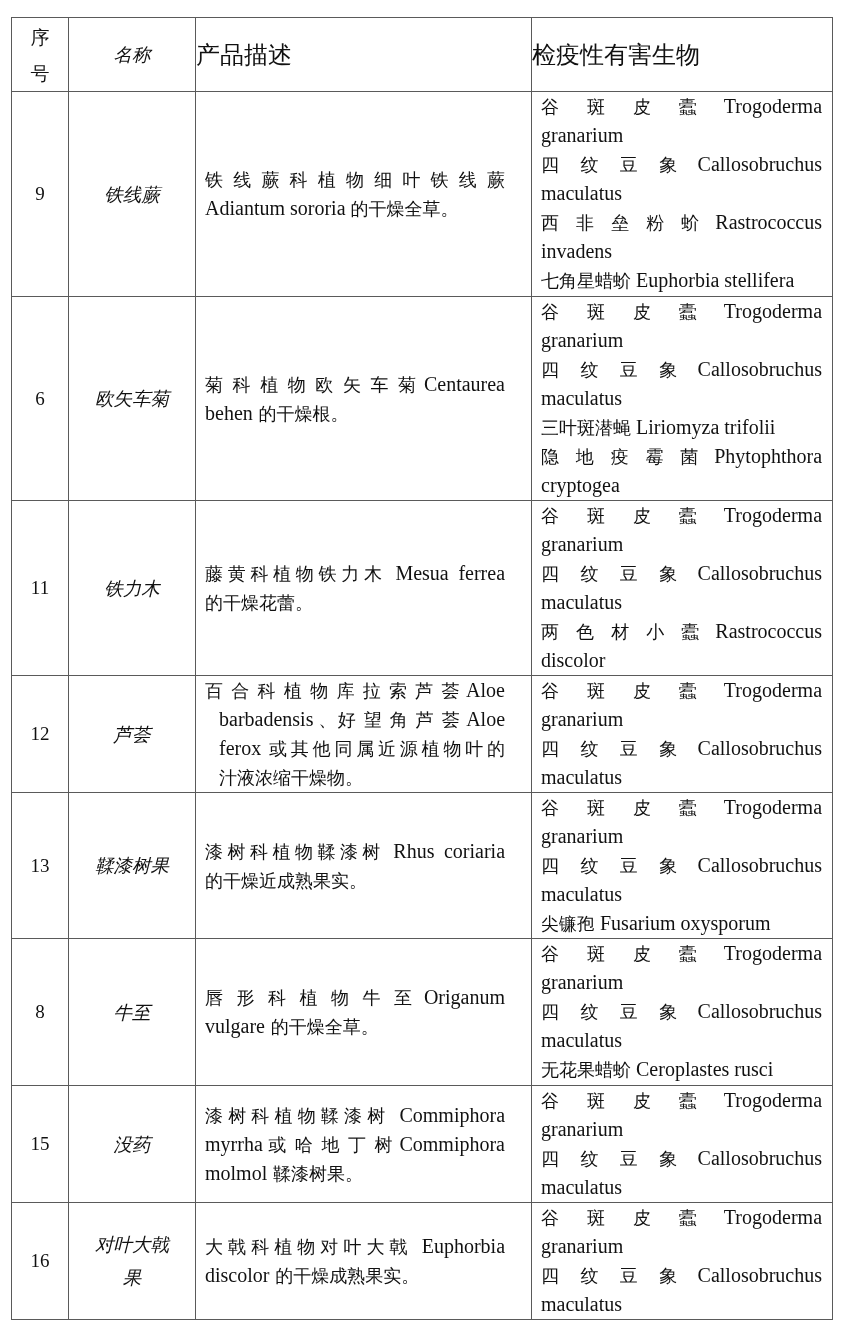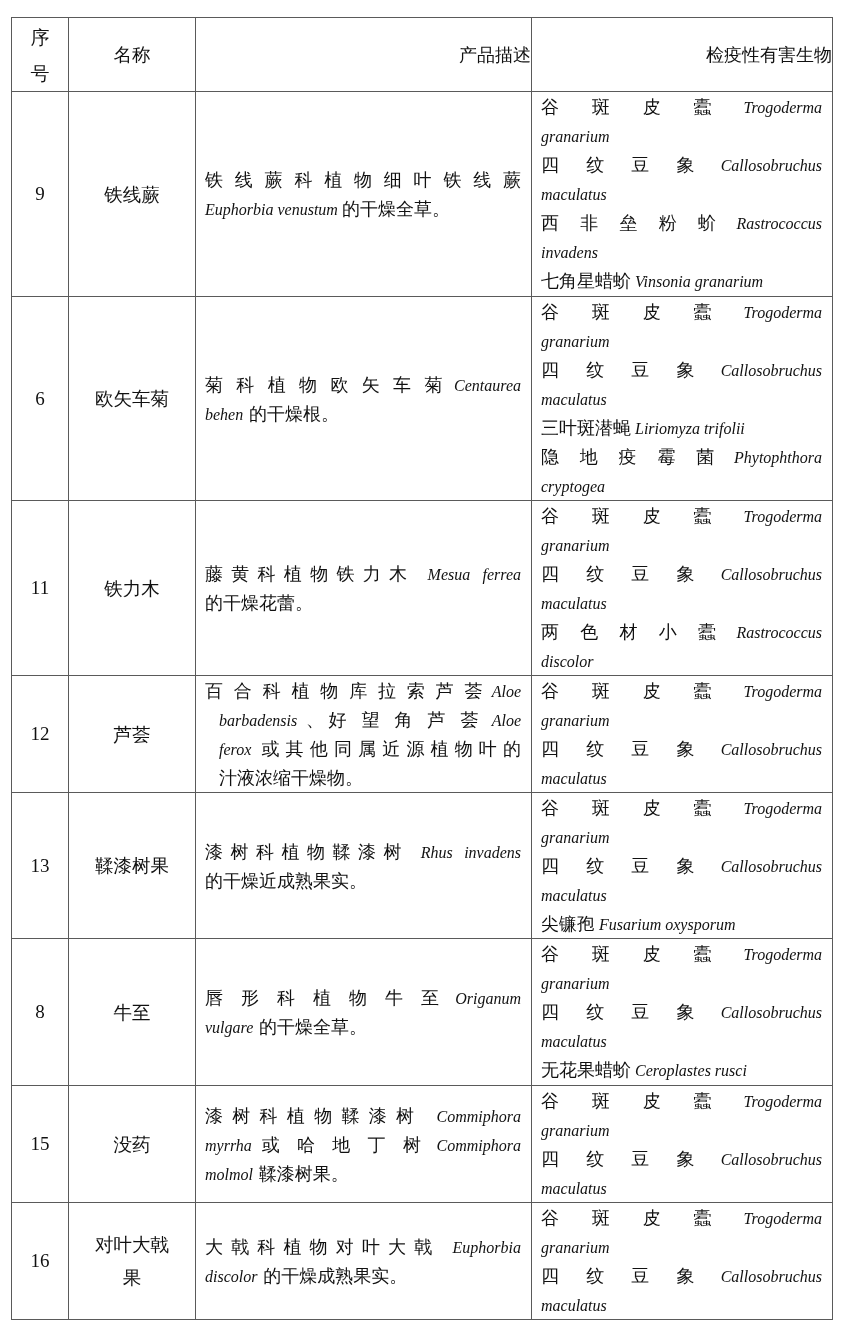--- a/index.html
+++ b/index.html
@@ -1,29 +1,29 @@
 <!DOCTYPE html>
 <html><head>
 <meta charset="utf-8">
 <style>
   html, body { margin: 0; padding: 0; background: #ffffff; }
   body { width: 851px; height: 1324px; position: relative; overflow: hidden;
          font-family: "Liberation Serif", "DejaVu Serif", serif; color: #111; }
   #tbl { position: absolute; left: 11px; top: 17px; width: 817px; }
   table { border-collapse: collapse; table-layout: fixed; width: 817px; }
   td, th { border: 1.5px solid #5a5a5a; padding: 0; vertical-align: middle; font-weight: normal; }
-  th { font-family: "DejaVu Sans", "Liberation Sans", sans-serif; font-size: 18px; text-align: right; color: #111; }
+  th { font-family: "DejaVu Sans", "Liberation Sans", sans-serif; font-size: 24px; text-align: left; color: #111; }
   .c-no { width: 56px; text-align: center; font-size: 19px; }
-  .c-name { width: 126px; text-align: center; font-family: "DejaVu Sans", sans-serif; font-size: 18.5px; line-height: 33px; }
-  .c-desc { width: 335px; padding: 0 10px 0 9px; }
+  .c-name { width: 126px; text-align: center; font-family: "DejaVu Sans", sans-serif; font-size: 18.5px; line-height: 33px; font-style: italic; }
+  .c-desc { width: 335px; padding: 0 26px 0 9px; }
   .c-pest { width: 300px; padding: 0 10px 0 9px; vertical-align: top; }
   .ln { display: block; height: 29px; line-height: 29px; font-size: 19px; white-space: nowrap; overflow: hidden; }
   .ln.j { text-align: justify; text-align-last: justify; white-space: normal; }
   .zh { font-family: "DejaVu Sans", sans-serif; font-size: 18px; }
-  .la { font-family: "Liberation Serif", serif; font-style: italic; font-size: 16px; }
+  .la { font-family: "Liberation Serif", serif; font-size: 20px; }
   .hdr-no { line-height: 36px; }
   .desc-ln { display: block; height: 29px; line-height: 29px; white-space: nowrap; }
   .desc-ln.j { text-align: justify; text-align-last: justify; white-space: normal; }
   .desc-ln.ind { padding-left: 14px; }
 </style>
 </head>
 <body>
 
 <div id="tbl">
   <table>
@@ -39,30 +39,30 @@
       </tr>
     </thead>
     <tbody id="tbody">
         <tr style="height: 205px;">
           <td class="c-no">9</td>
           <td class="c-name">
             <div>铁线蕨</div>
           </td>
           <td class="c-desc">
             <span class="desc-ln j"><span class="zh">铁 线 蕨 科 植 物 细 叶 铁 线 蕨</span></span>
-            <span class="desc-ln"><span class="la">Euphorbia venustum </span><span class="zh"> 的干燥全草。</span></span>
+            <span class="desc-ln"><span class="la">Adiantum sororia </span><span class="zh"> 的干燥全草。</span></span>
           </td>
           <td class="c-pest">
             <span class="ln j"><span class="zh">谷 斑 皮 蠹</span> <span class="la">Trogoderma</span></span>
             <span class="ln"><span class="la">granarium</span></span>
             <span class="ln j"><span class="zh">四 纹 豆 象</span> <span class="la">Callosobruchus</span></span>
             <span class="ln"><span class="la">maculatus</span></span>
             <span class="ln j"><span class="zh">西 非 垒 粉 蚧</span> <span class="la">Rastrococcus</span></span>
             <span class="ln"><span class="la">invadens</span></span>
-            <span class="ln"><span class="zh">七角星蜡蚧</span><span class="la"> Vinsonia granarium</span></span>
+            <span class="ln"><span class="zh">七角星蜡蚧</span><span class="la"> Euphorbia stellifera</span></span>
           </td>
         </tr>
         <tr style="height: 203px;">
           <td class="c-no">6</td>
           <td class="c-name">
             <div>欧矢车菊</div>
           </td>
           <td class="c-desc">
             <span class="desc-ln j"><span class="zh">菊 科 植 物 欧 矢 车 菊</span> <span class="la">Centaurea</span></span>
             <span class="desc-ln"><span class="la">behen</span><span class="zh"> 的干燥根。</span></span>
@@ -112,21 +112,21 @@
             <span class="ln j"><span class="zh">四 纹 豆 象</span> <span class="la">Callosobruchus</span></span>
             <span class="ln"><span class="la">maculatus</span></span>
           </td>
         </tr>
         <tr style="height: 145px;">
           <td class="c-no">13</td>
           <td class="c-name">
             <div>鞣漆树果</div>
           </td>
           <td class="c-desc">
-            <span class="desc-ln j"><span class="zh">漆树科植物鞣漆树</span> <span class="la"> Rhus invadens</span></span>
+            <span class="desc-ln j"><span class="zh">漆树科植物鞣漆树</span> <span class="la"> Rhus coriaria</span></span>
             <span class="desc-ln"><span class="zh">的干燥近成熟果实。</span></span>
           </td>
           <td class="c-pest">
             <span class="ln j"><span class="zh">谷 斑 皮 蠹</span> <span class="la">Trogoderma</span></span>
             <span class="ln"><span class="la">granarium</span></span>
             <span class="ln j"><span class="zh">四 纹 豆 象</span> <span class="la">Callosobruchus</span></span>
             <span class="ln"><span class="la">maculatus</span></span>
             <span class="ln"><span class="zh">尖镰孢</span><span class="la"> Fusarium oxysporum</span></span>
           </td>
         </tr>

